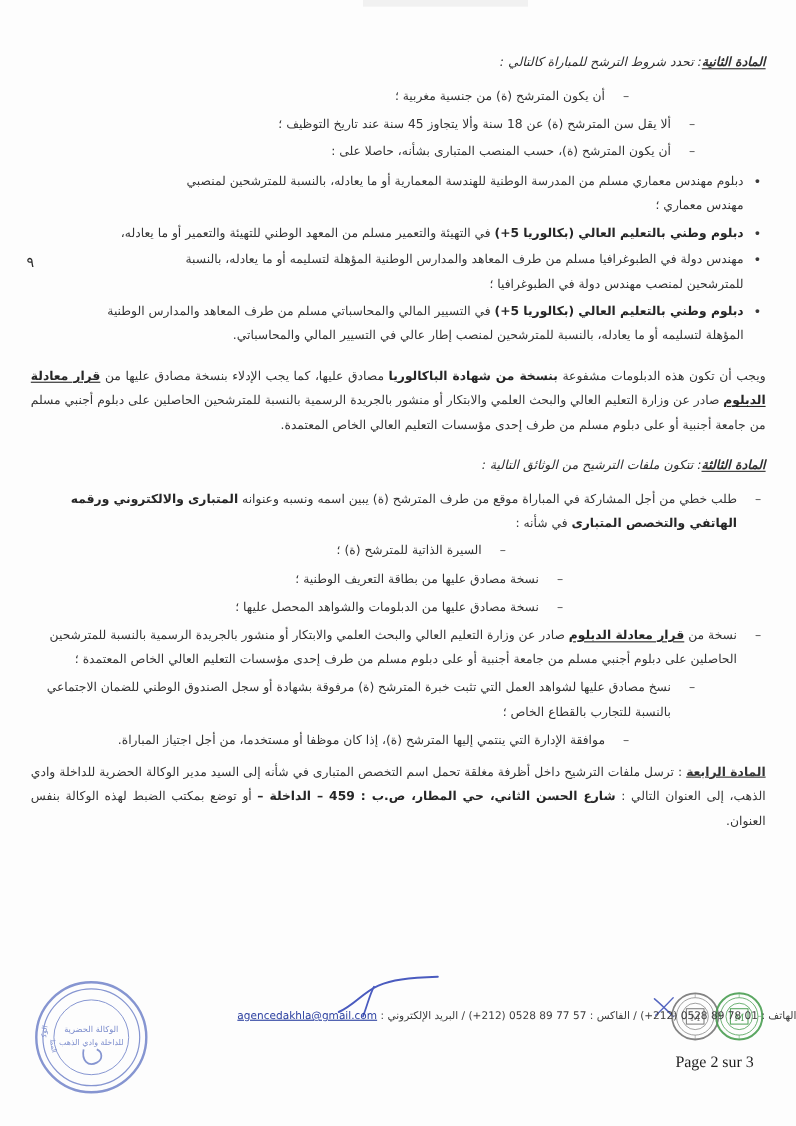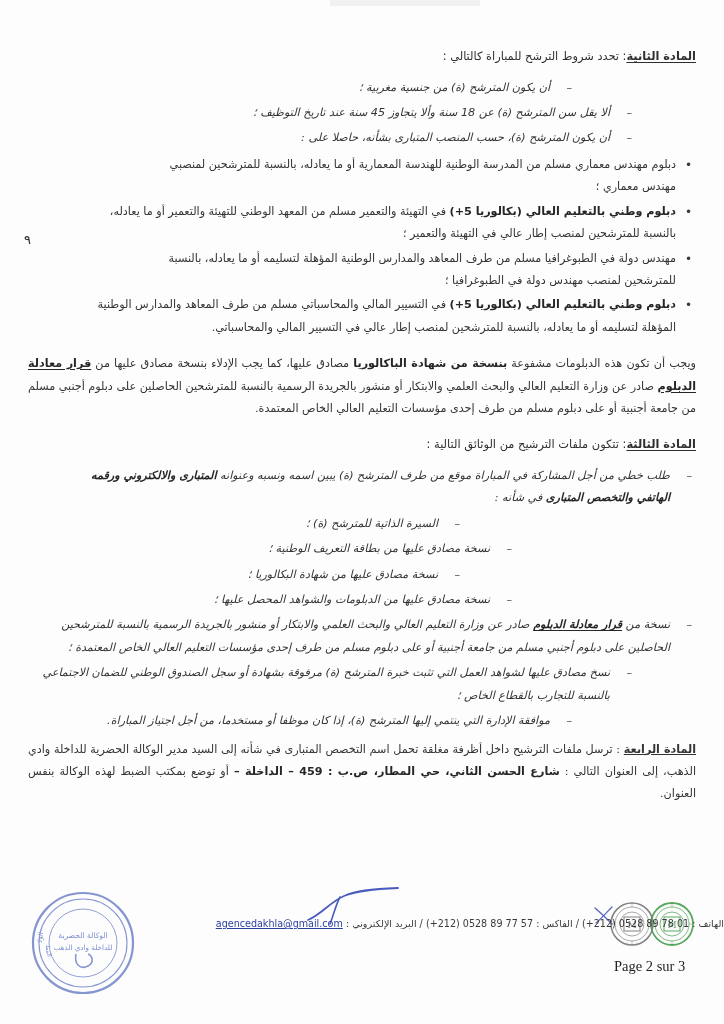--- a/index.html
+++ b/index.html
@@ -31,31 +31,31 @@
     right: 28px;
     left: 28px;
     direction: rtl;
     text-align: right;
   }
   .art-head {
     font-size: 11.4px;
     line-height: 1.9;
     margin: 0 0 9px 0;
     color: #2f2f2f;
+    font-style: italic;
   }
   .art-head .lbl {
     font-weight: bold;
     text-decoration: underline;
     text-underline-offset: 2px;
   }
   .dash-list {
     list-style: none;
     margin: 0;
     padding: 0;
-    font-style: italic;
   }
   .dash-list > li {
     position: relative;
     font-size: 11.2px;
     line-height: 2.0;
     margin-bottom: 3px;
     padding-right: 26px;
     color: #343434;
   }
   .dash-list > li::before {
@@ -214,21 +214,20 @@
       <li class="indent-1">أن يكون المترشح (ة)، حسب المنصب المتبارى بشأنه، حاصلا على :</li>
     </ul>
 
     <ul class="bullet-list">
       <li>
         <span>دبلوم مهندس معماري مسلم من المدرسة الوطنية للهندسة المعمارية أو ما يعادله، بالنسبة للمترشحين لمنصبي</span><br>
         <span style="display:inline-block;margin-right:0;">مهندس معماري ؛</span>
       </li>
       <li>
         <span class="bold">دبلوم وطني بالتعليم العالي (بكالوريا 5+)</span><span> في التهيئة والتعمير مسلم من المعهد الوطني للتهيئة والتعمير أو ما يعادله،</span><br>
-        <span>بالنسبة للمترشحين لمنصب إطار عالي في التهيئة والتعمير ؛</span>
       </li>
       <li>
         <span>مهندس دولة في الطبوغرافيا مسلم من طرف المعاهد والمدارس الوطنية المؤهلة لتسليمه أو ما يعادله، بالنسبة</span><br>
         <span>للمترشحين لمنصب مهندس دولة في الطبوغرافيا ؛</span>
       </li>
       <li>
         <span class="bold">دبلوم وطني بالتعليم العالي (بكالوريا 5+)</span><span> في التسيير المالي والمحاسباتي مسلم من طرف المعاهد والمدارس الوطنية</span><br>
         <span>المؤهلة لتسليمه أو ما يعادله، بالنسبة للمترشحين لمنصب إطار عالي في التسيير المالي والمحاسباتي.</span>
       </li>
     </ul>
@@ -242,21 +241,20 @@
       <span class="lbl">المادة الثالثة</span><span>: تتكون ملفات الترشيح من الوثائق التالية :</span>
     </p>
 
     <ul class="dash-list">
       <li>
         <span>طلب خطي من أجل المشاركة في المباراة موقع من طرف المترشح (ة) يبين اسمه ونسبه وعنوانه </span><span class="bold">المتبارى والالكتروني ورقمه</span><br>
         <span class="bold">الهاتفي والتخصص المتبارى</span><span> في شأنه :</span>
       </li>
       <li class="indent-4">السيرة الذاتية للمترشح (ة) ؛</li>
       <li class="indent-3">نسخة مصادق عليها من بطاقة التعريف الوطنية ؛</li>
-      <li class="indent-4">نسخة مصادق عليها من شهادة البكالوريا ؛</li>
       <li class="indent-3">نسخة مصادق عليها من الدبلومات والشواهد المحصل عليها ؛</li>
       <li>
         <span>نسخة من </span><span class="u-bold">قرار معادلة الدبلوم</span><span> صادر عن وزارة التعليم العالي والبحث العلمي والابتكار أو منشور بالجريدة الرسمية بالنسبة للمترشحين الحاصلين على دبلوم أجنبي مسلم من جامعة أجنبية أو على دبلوم مسلم من طرف إحدى مؤسسات التعليم العالي الخاص المعتمدة ؛</span>
       </li>
       <li class="indent-1">نسخ مصادق عليها لشواهد العمل التي تثبت خبرة المترشح (ة) مرفوقة بشهادة أو سجل الصندوق الوطني للضمان الاجتماعي بالنسبة للتجارب بالقطاع الخاص ؛</li>
       <li class="indent-2">موافقة الإدارة التي ينتمي إليها المترشح (ة)، إذا كان موظفا أو مستخدما، من أجل اجتياز المباراة.</li>
     </ul>
 
     <p class="para" style="">
       <span class="lbl" style="font-weight:bold;text-decoration:underline;">المادة الرابعة</span><span> : ترسل ملفات الترشيح داخل أظرفة مغلقة تحمل اسم التخصص المتبارى في شأنه إلى السيد مدير الوكالة الحضرية للداخلة وادي الذهب، إلى العنوان التالي : </span><span class="bold">شارع الحسن الثاني، حي المطار، ص.ب : 459 – الداخلة –</span><span> أو توضع بمكتب الضبط لهذه الوكالة بنفس العنوان.</span>

